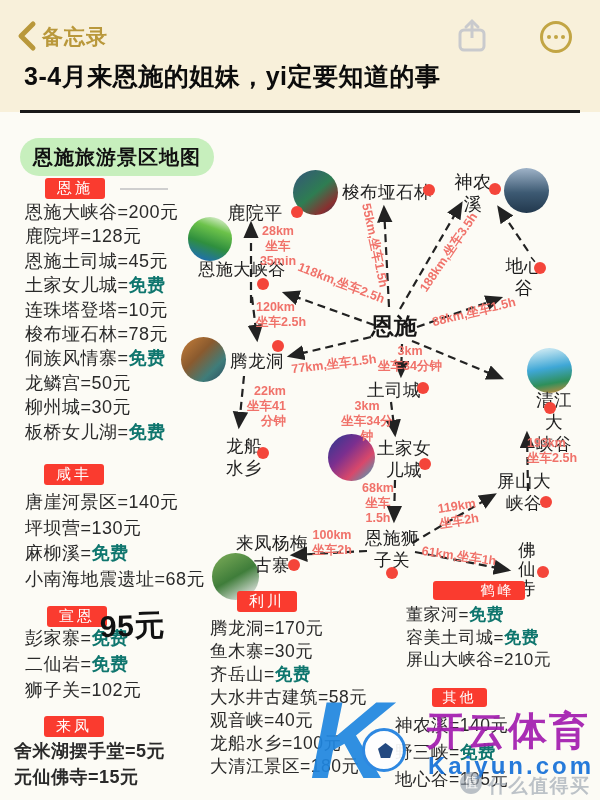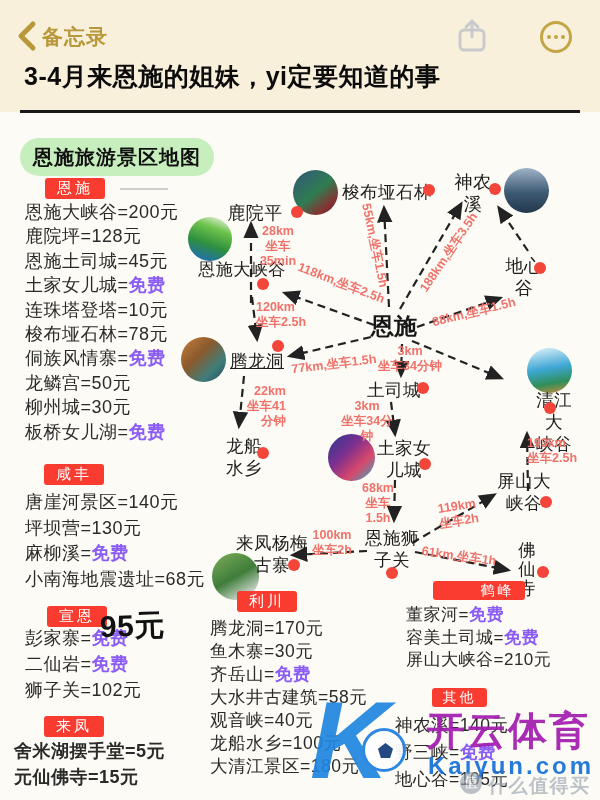--- a/index.html
+++ b/index.html
@@ -18,21 +18,21 @@
   
   .pill{position:absolute;left:20px;top:138px;width:194px;height:38px;background:#c7efbd;border-radius:19px;
         display:flex;align-items:center;justify-content:center;font-size:20px;font-weight:700;color:#111;letter-spacing:1px;}
   
   .badge{position:absolute;width:60px;height:21px;background:#fa3b2f;color:#fff;font-size:15px;
          display:flex;align-items:center;justify-content:center;letter-spacing:3px;border-radius:3px;}
   .badge.small{width:55px;height:19px;font-size:14px;}
   .hrdeco{position:absolute;left:120px;top:188px;width:48px;height:2px;background:#cfcfcf;}
   .list{position:absolute;color:#2a2a2a;letter-spacing:0.5px;}
   .list .row{white-space:nowrap;}
-  .free{color:#8b5cf6;font-weight:600;}
+  .free{color:#0f766e;font-weight:600;}
   .ov-wrap{position:relative;display:inline-block;}
   .overlay95{position:absolute;left:8px;top:-12px;font-size:30px;font-weight:700;color:#111;transform:rotate(-2deg);white-space:nowrap;}
   
   .mapsvg{position:absolute;left:0;top:0;width:600px;height:800px;pointer-events:none;}
   .mlabel{position:absolute;font-size:17.5px;color:#1d1d1d;font-weight:500;letter-spacing:0.5px;
           white-space:pre-line;text-align:center;line-height:22px;}
   .hub{position:absolute;font-size:23px;font-weight:600;color:#161616;}
   .elabel{position:absolute;font-size:12.5px;font-weight:600;color:#f0726a;white-space:pre-line;
           text-align:center;line-height:1.18;}
   .dot{position:absolute;width:12px;height:12px;border-radius:50%;background:#f4453a;}
@@ -121,21 +121,21 @@
 <div class="mlabel" style="left:451px;top:171px;width:44px;font-size:18px;">神农
 溪</div>
 <div class="dot" style="left:489px;top:183px;"></div>
 
 <div class="mlabel" style="left:503px;top:255px;width:42px;font-size:18px;">地心
 谷</div>
 <div class="dot" style="left:534px;top:262px;"></div>
 
 <div class="hub" style="left:371px;top:311px;">恩施</div>
 
-<div class="mlabel" style="left:228px;top:350px;width:58px;text-decoration:underline;">腾龙洞</div>
+<div class="mlabel" style="left:228px;top:350px;width:58px;">腾龙洞</div>
 <div class="dot" style="left:272px;top:340px;"></div>
 
 <div class="mlabel" style="left:366px;top:379px;width:56px;">土司城</div>
 <div class="dot" style="left:417px;top:382px;"></div>
 
 <div class="mlabel" style="left:375px;top:437px;width:58px;">土家女
 儿城</div>
 <div class="dot" style="left:419px;top:458px;"></div>
 
 <div class="mlabel" style="left:224px;top:435px;width:40px;">龙船

